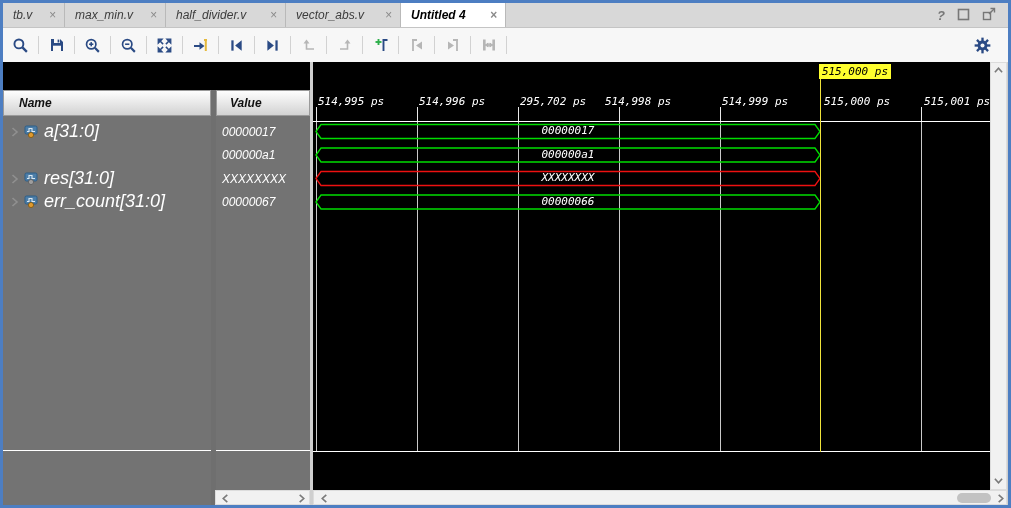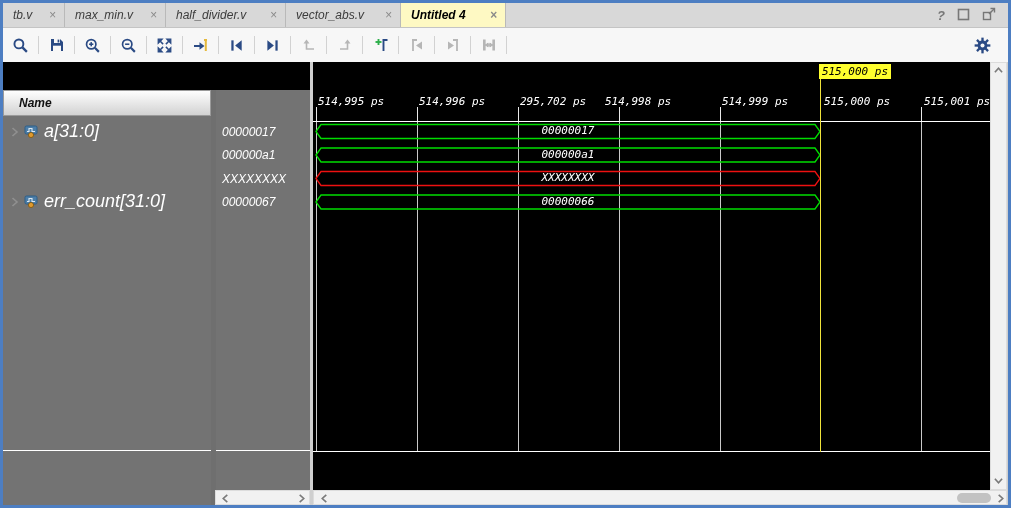--- a/index.html
+++ b/index.html
@@ -3,21 +3,21 @@
 <meta charset="utf-8">
 <style>
   * { margin:0; padding:0; box-sizing:border-box; }
   body { width:1011px; height:508px; font-family:"Liberation Sans", sans-serif; }
   .window { position:relative; width:1011px; height:508px; border:3px solid #4d7ec2; background:#cfcfcf; overflow:hidden;font-style:italic; }
 
   
   .tabbar { position:absolute; left:0; top:0; width:1005px; height:25px; background:#d8d8d8; display:flex; align-items:stretch; border-bottom:1px solid #c4c4c4; }
   .tab { display:flex; align-items:center; justify-content:space-between; padding:0 8px 0 10px; font-size:12px; color:#3c3c3c; border-right:1px solid #b9b9b9; cursor:default; }
   .tab .close { color:#8a8a8a; font-size:12px; margin-left:8px; }
-  .tab.active { background:#fef9c3; font-weight:bold; color:#000;align-items:center; }
+  .tab.active { background:#ffffff; font-weight:bold; color:#000;align-items:center; }
   .win-controls { margin-left:auto; display:flex; align-items:center; gap:12px; padding-right:12px; color:#777; }
   .win-controls .wc { font-size:13px; font-weight:bold; line-height:1; }
 
   
   .toolbar { position:absolute; left:0; top:25px; width:1005px; height:34px; background:#f7f7f7; display:flex; align-items:center; padding-left:4px; }
   .icon-btn { width:27px; height:26px; display:flex; align-items:center; justify-content:center; }
   .tb-sep { width:1px; height:18px; background:#d2d2d2; margin:0 4px; }
   .gear-btn { margin-left:auto; margin-right:12px; }
 
   
@@ -227,31 +227,43 @@
     </div>
   </div>
 
   <div class="main">
 
     <div class="left-panel">
       <div class="lp-topstrip"></div>
       <div class="lp-hline"></div>
       <div class="col-divider"></div>
       <div class="hdr-btn hdr-name">Name</div>
+      <div class="hdr-btn hdr-value">Value</div>
 
       <div class="sig-row" style="top:58px">
         <svg width="8" height="10" viewBox="0 0 8 10">
             <polyline points="1.5,1 6,5 1.5,9" fill="none" stroke="#909090" stroke-width="1.6"></polyline>
           </svg>
         <svg width="15" height="13" viewBox="0 0 15 13">
             <rect x="1" y="1" width="12" height="8" rx="1.5" fill="#4d7ea8" stroke="#2d5e88"></rect>
             <polyline points="3,6.5 5,6.5 5,3.5 8,3.5 8,6.5 11,6.5" fill="none" stroke="#dce9f2" stroke-width="1.1"></polyline>
             <circle cx="7" cy="10" r="2.6" stroke="#7a5510" stroke-width="0.8" fill="#e09a2e"></circle>
           </svg>
         <span class="lbl">a[31:0]</span>
+      </div>
+      <div class="sig-row" style="top:105px">
+        <svg width="8" height="10" viewBox="0 0 8 10">
+            <polyline points="1.5,1 6,5 1.5,9" fill="none" stroke="#909090" stroke-width="1.6"></polyline>
+          </svg>
+        <svg width="15" height="13" viewBox="0 0 15 13">
+            <rect x="1" y="1" width="12" height="8" rx="1.5" fill="#4d7ea8" stroke="#2d5e88"></rect>
+            <polyline points="3,6.5 5,6.5 5,3.5 8,3.5 8,6.5 11,6.5" fill="none" stroke="#dce9f2" stroke-width="1.1"></polyline>
+            <circle cx="7" cy="10" r="2.6" stroke="#5a5a5a" stroke-width="0.8" fill="#9e9e9e"></circle>
+          </svg>
+        <span class="lbl">res[31:0]</span>
       </div>
       <div class="sig-row" style="top:128px">
         <svg width="8" height="10" viewBox="0 0 8 10">
             <polyline points="1.5,1 6,5 1.5,9" fill="none" stroke="#909090" stroke-width="1.6"></polyline>
           </svg>
         <svg width="15" height="13" viewBox="0 0 15 13">
             <rect x="1" y="1" width="12" height="8" rx="1.5" fill="#4d7ea8" stroke="#2d5e88"></rect>
             <polyline points="3,6.5 5,6.5 5,3.5 8,3.5 8,6.5 11,6.5" fill="none" stroke="#dce9f2" stroke-width="1.1"></polyline>
             <circle cx="7" cy="10" r="2.6" stroke="#7a5510" stroke-width="0.8" fill="#e09a2e"></circle>
           </svg>

